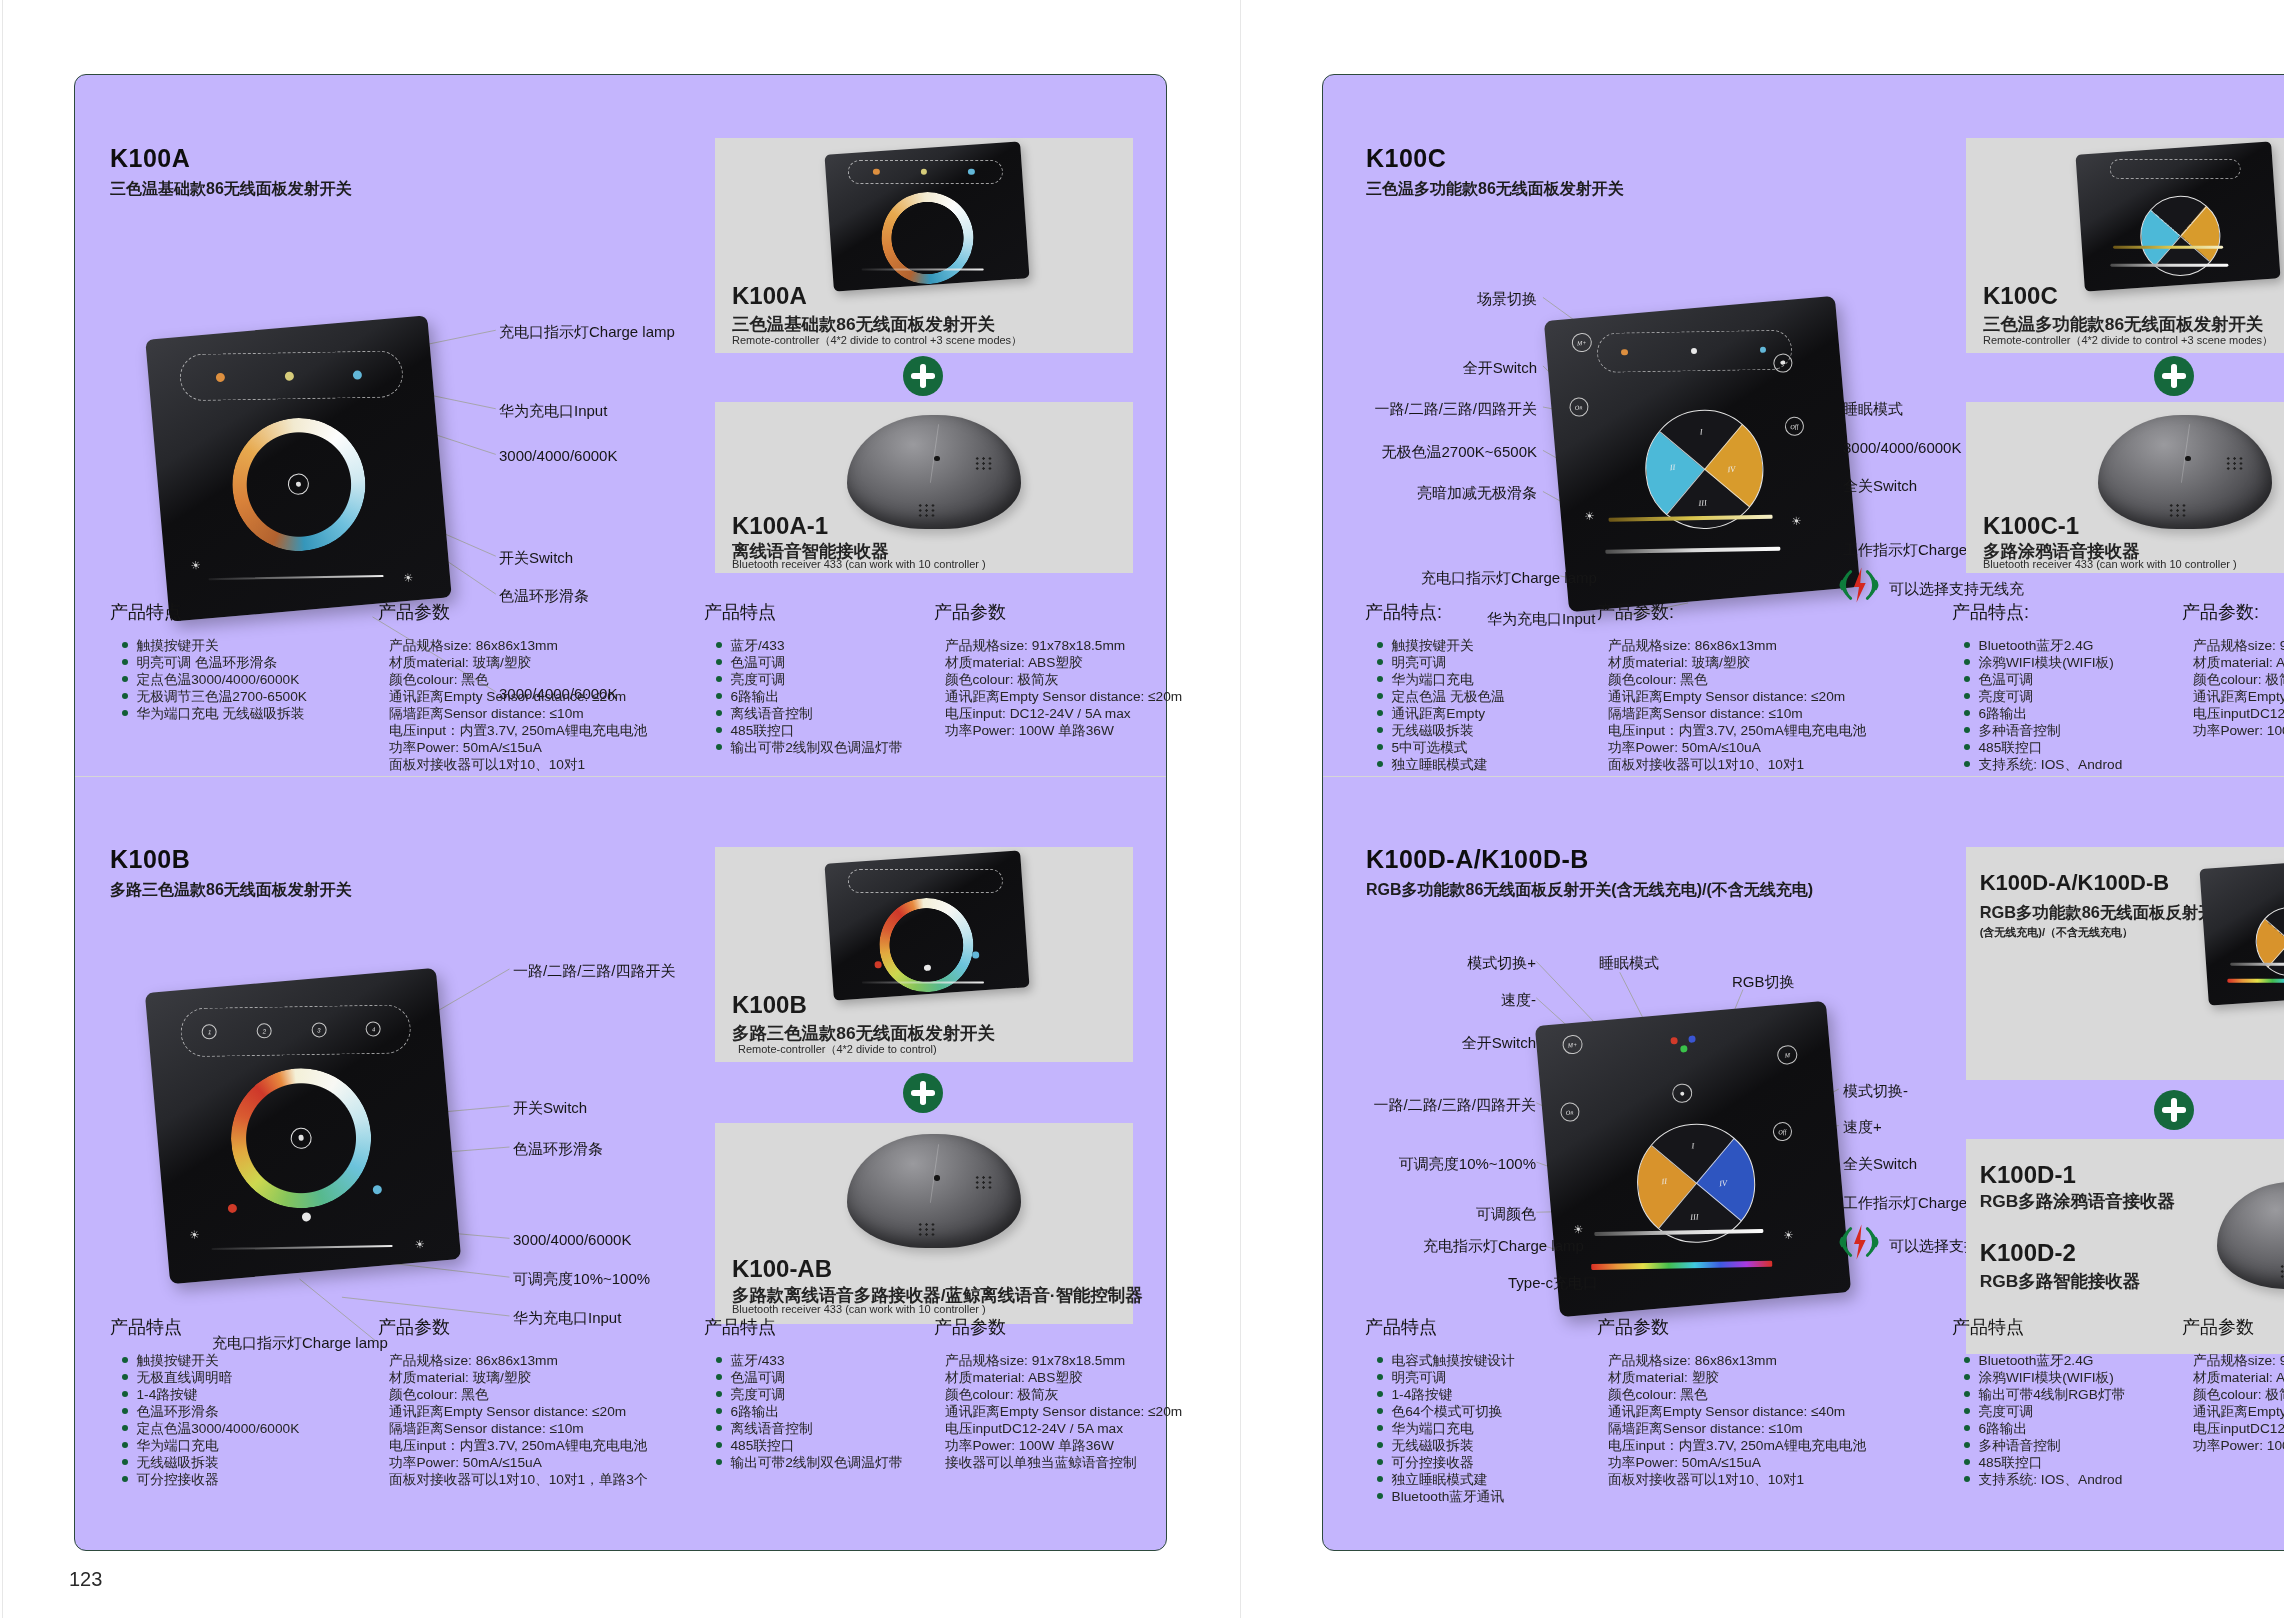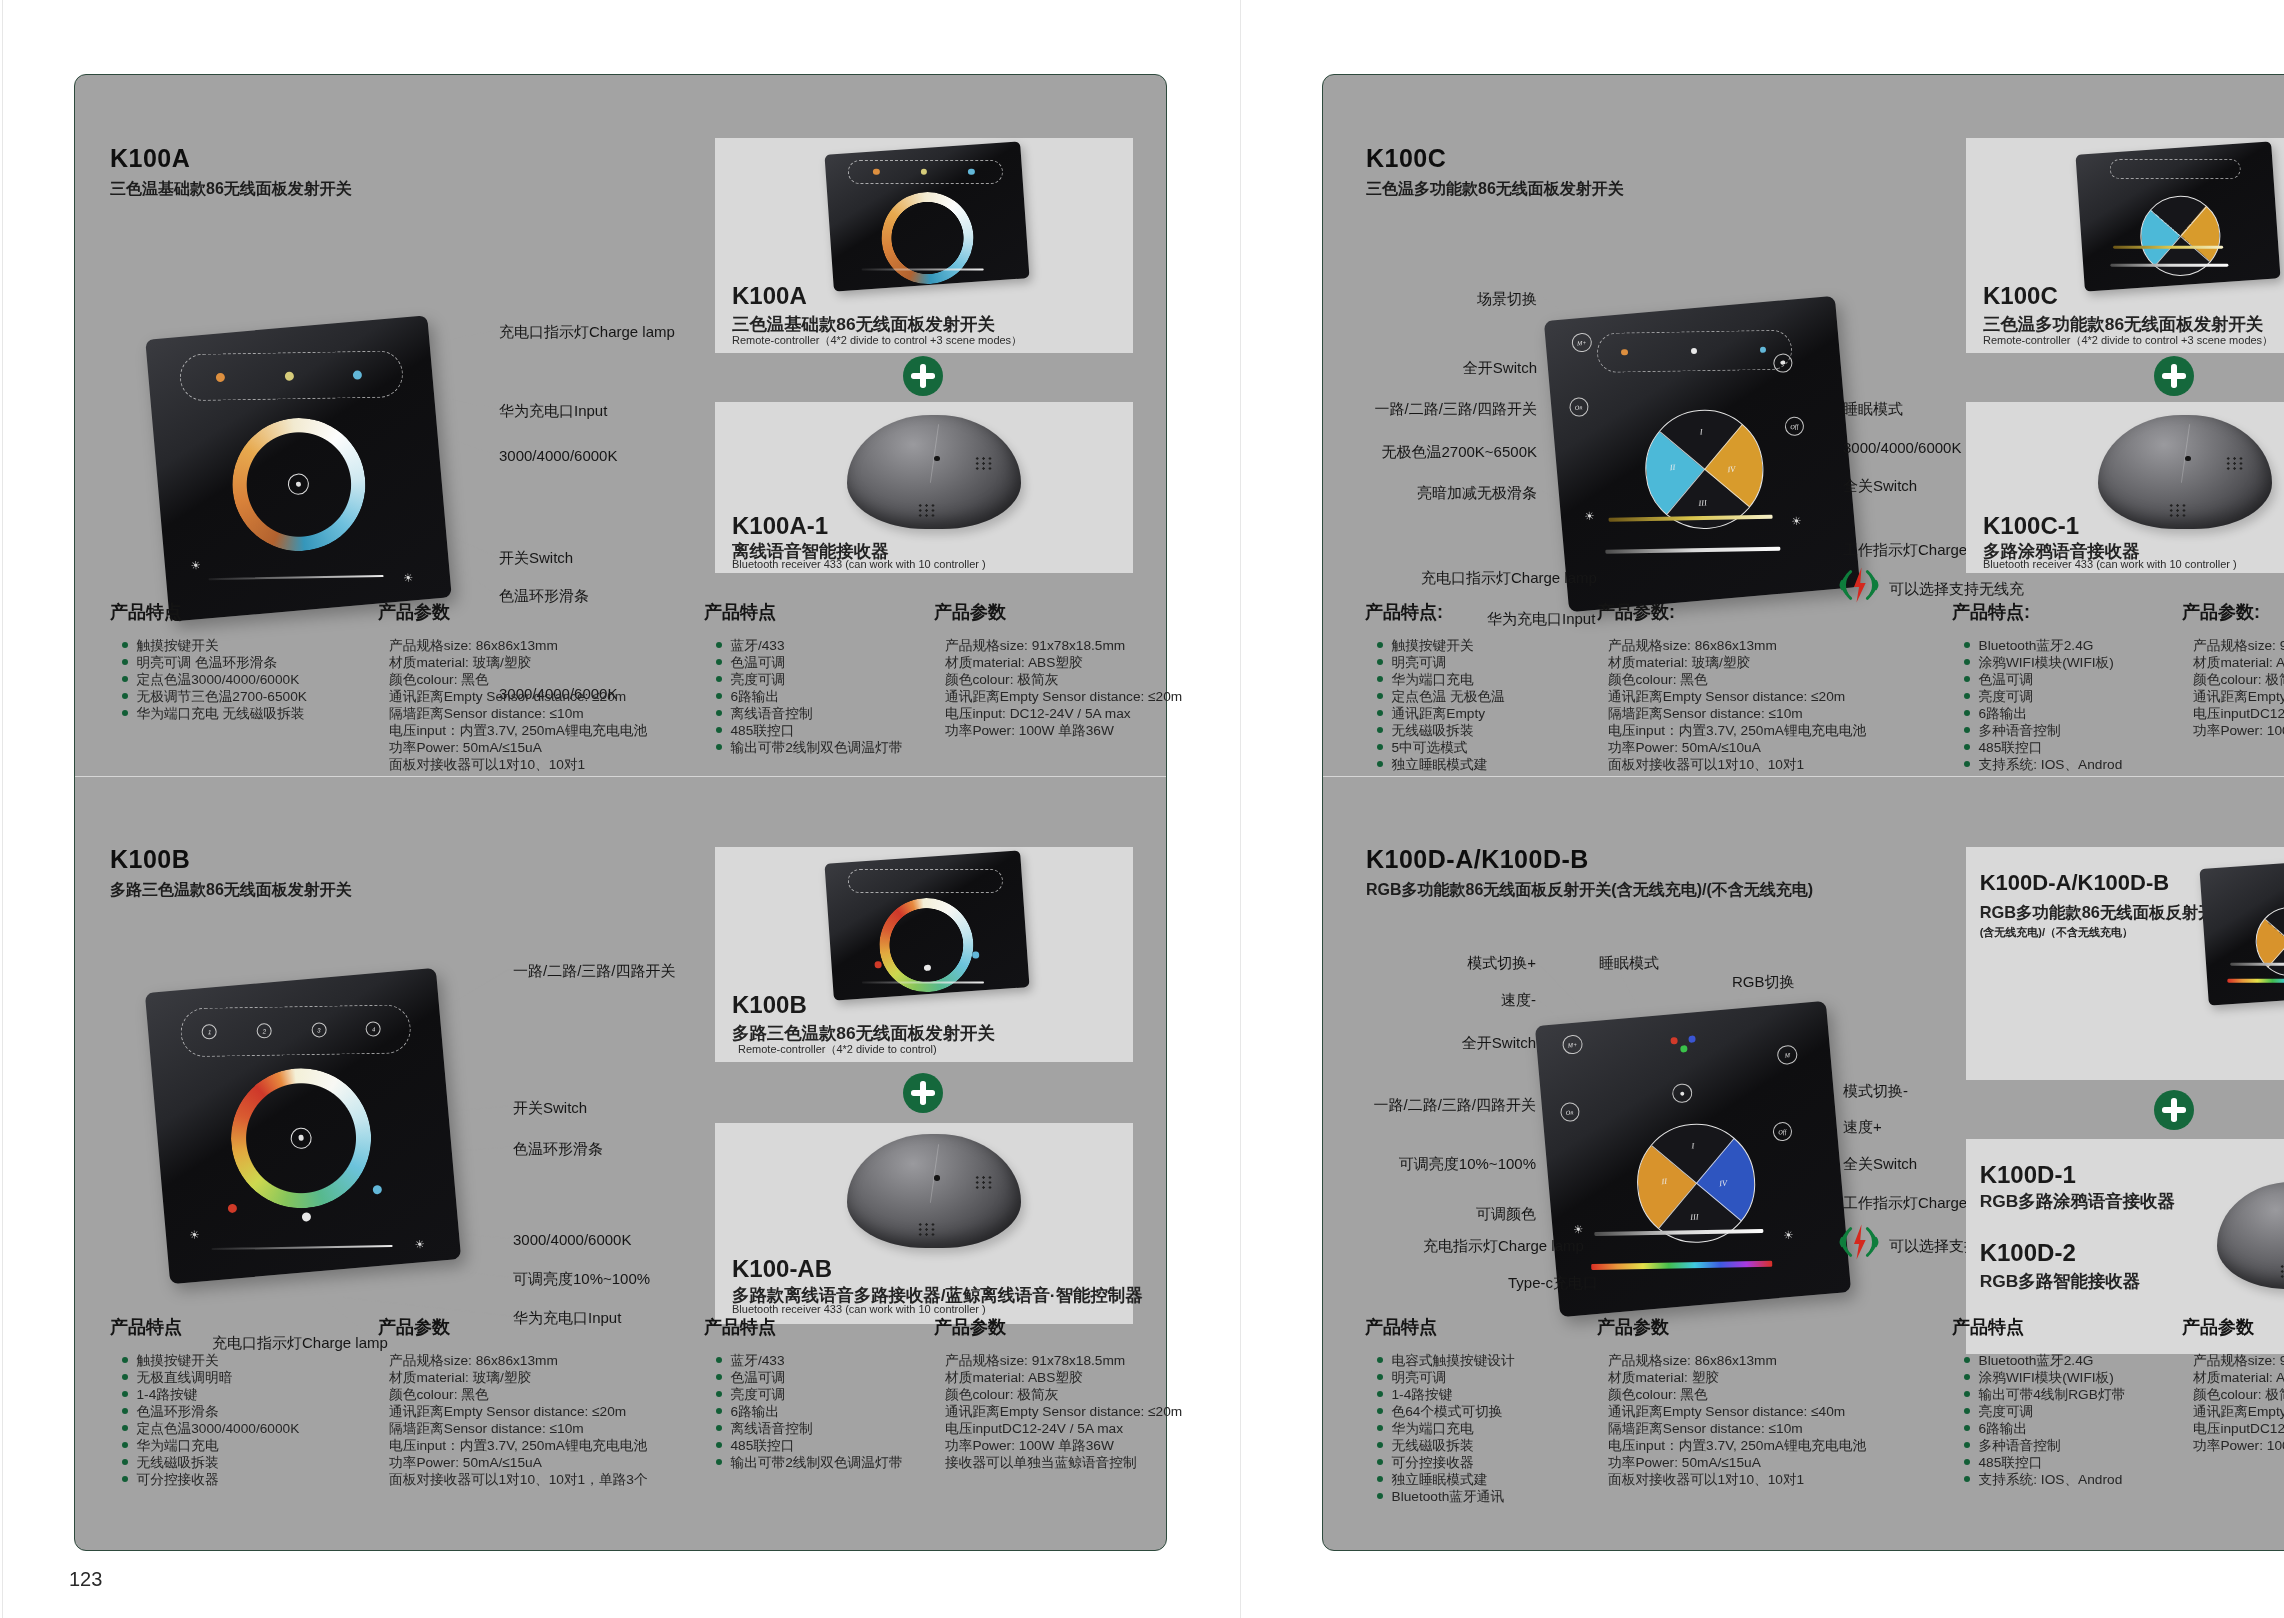--- a/index.html
+++ b/index.html
@@ -1,36 +1,36 @@
 <!DOCTYPE html>
 <html style="font-size:7.3px"><head>
 <meta charset="utf-8">
 <style>
   html,body{margin:0;padding:0;background:#ffffff}
   .spread{position:relative;width:2482px;height:1618px;background:#ffffff;overflow:hidden;
           font-family:"Liberation Sans","DejaVu Sans",sans-serif;color:#2e2e2e}
   .vline{position:absolute;top:0;bottom:0;width:0.9px;background:#e7e7e7}
-  .page-box{position:absolute;border:1.8px solid #2e4a3d;border-radius:12px;background:#a3a3a3}
+  .page-box{position:absolute;border:1.8px solid #2e4a3d;border-radius:12px;background:#c4b5fd}
   .divider{position:absolute;left:0;right:0;height:0.9px;background:#d6d6d6}
   .sec-head{position:absolute;white-space:nowrap}
   .sec-model{font-size:25px;font-weight:bold;color:#0e0e0e;letter-spacing:0.5px}
   .sec-sub{font-size:16px;font-weight:bold;color:#1d1d1d;margin-top:5.5px}
   .diagram{position:absolute}
   .leads{position:absolute;left:0;top:0;width:100%;height:100%}
   .callout{position:absolute;font-size:15px;color:#161616;white-space:nowrap}
   .gbox{position:absolute;background:#d9d9d9}
   .bx-model{position:absolute;font-size:24px;font-weight:bold;color:#1a1a1a;white-space:nowrap}
   .bx-cn{position:absolute;font-size:17.4px;font-weight:bold;color:#232323;white-space:nowrap}
   .bx-en{position:absolute;font-size:11px;color:#2b2b2b;white-space:nowrap}
   .plus{position:absolute;width:40px;height:40px;border-radius:50%;background:#15683c}
   .plus::before,.plus::after{content:"";position:absolute;background:#fff;border-radius:2.7px}
   .plus::before{left:8.2px;top:17.4px;width:24px;height:5.5px}
   .plus::after{left:17.4px;top:8.2px;width:5.5px;height:24px}
   .feat{position:absolute}
-  .feat-h{font-size:18px;font-weight:bold;color:#141414;margin-bottom:12.8px;white-space:nowrap}
+  .feat-h{font-size:18px;font-weight:normal;color:#141414;margin-bottom:12.8px;white-space:nowrap}
   ul.blist,ul.plist{list-style:none;margin:11px;padding:0}
   .feat li{font-size:13.7px;line-height:17px;color:#262626;white-space:nowrap}
   ul.blist li{padding-left:15.5px;position:relative}
   ul.blist li::before{content:"";position:absolute;left:0.9px;top:5px;width:6.4px;height:6.4px;border-radius:50%;background:#125e36}
   .pageno{position:absolute;font-size:20px;color:#2a2a2a}
 
   
   .panel{position:absolute;border-radius:8.2px;transform:rotate(-5deg);font-size:2.7px;
          background:linear-gradient(152deg,#3a3b40 0%,#26272b 30%,#0e0e10 44%,#121215 100%);
          box-shadow:4.6px 7.3px 16.4px rgba(0,0,0,.28)}

